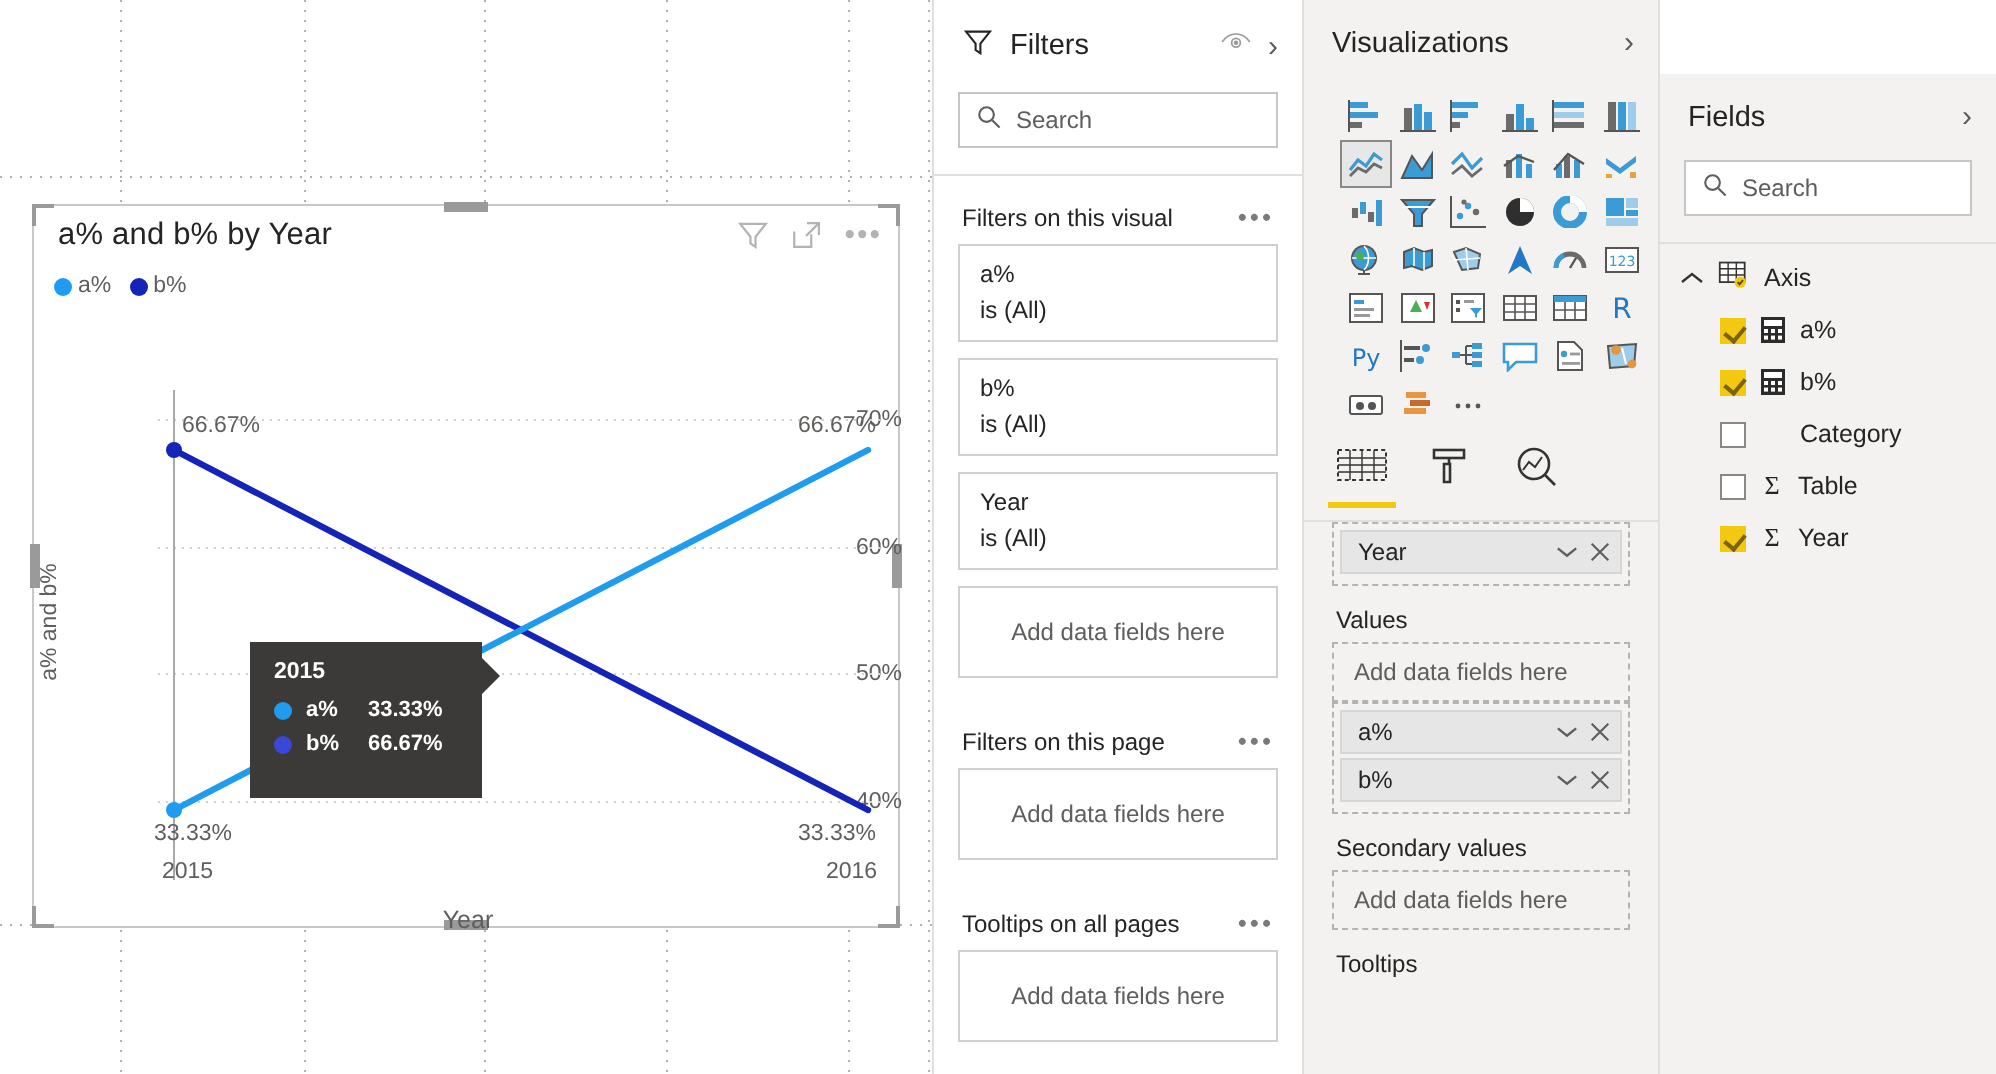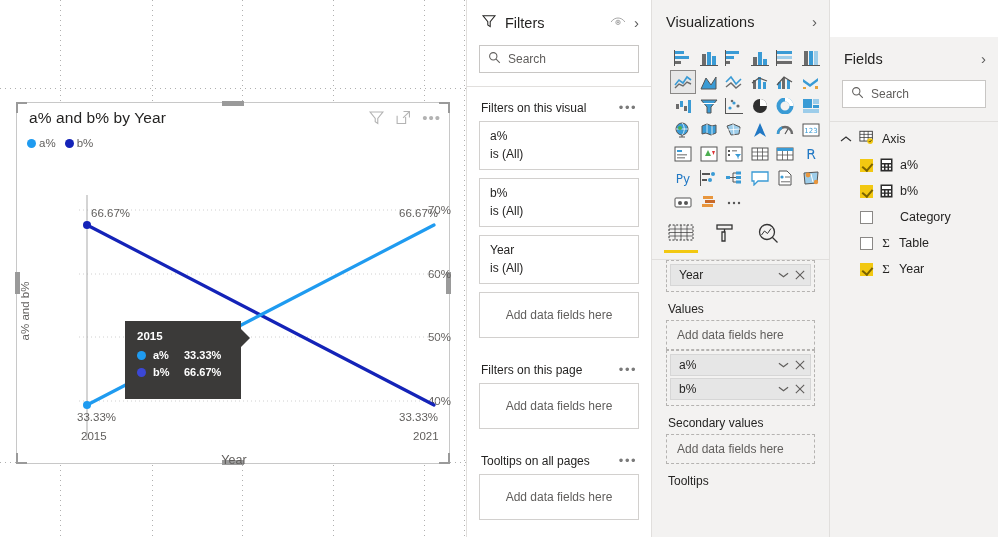--- a/index.html
+++ b/index.html
@@ -249,21 +249,21 @@
           <line x1="70" y1="250" x2="417" y2="70" stroke="#1f9bf0" stroke-width="3.2" stroke-linecap="round"></line>
           <circle cx="70" cy="250" r="4" fill="#1f9bf0"></circle>
         </svg>
 
         <div class="dlabel" style="left:74px; top:52px;">66.67%</div>
         <div class="dlabel" style="left:382px; top:52px;">66.67%</div>
         <div class="dlabel" style="left:60px; top:256px;">33.33%</div>
         <div class="dlabel" style="left:382px; top:256px;">33.33%</div>
 
         <div class="xtick" style="left:64px; top:275px;">2015</div>
-        <div class="xtick" style="left:396px; top:275px;">2021</div>
+        <div class="xtick" style="left:396px; top:275px;">2016</div>
 
         <div class="xtitle" style="top:298px;">Year</div>
       </div>
 
       <div class="tooltip" style="left:108px; top:218px;">
         <div class="tt-tail"></div>
         <div class="tt-title">2015</div>
         <div class="tt-row">
           <span class="dot" style="background:#1f9bf0"></span>
           <span class="tt-name">a%</span>

